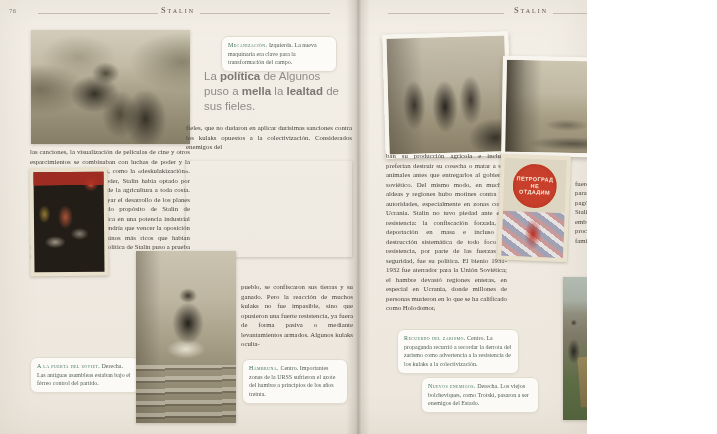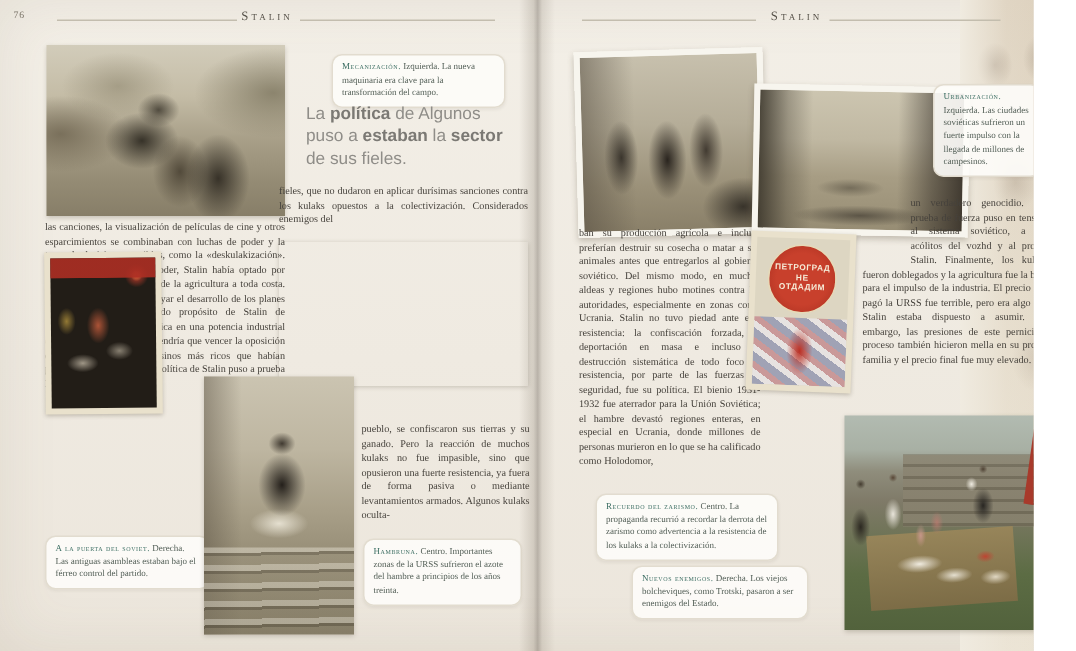--- a/index.html
+++ b/index.html
@@ -1,17 +1,17 @@
 <!DOCTYPE html>
 <html><head>
 <meta charset="utf-8">
 <style>
   html,body{margin:0;padding:0;background:#ffffff;}
   #spread{
-    position:relative;width:689px;height:434px;overflow:hidden;
+    position:relative;width:587px;height:434px;overflow:hidden;
     background:linear-gradient(180deg,#f3efe7 0%,#efeae1 55%,#ece6dc 100%);
     font-family:"Liberation Serif",serif;color:#45413b;
     box-shadow:inset 0 0 40px rgba(120,105,85,.12);
   }
   
   .pagenum{position:absolute;font-size:6.5px;color:#7c766a;letter-spacing:.5px;}
   .running-head{position:absolute;top:5px;width:44px;text-align:center;font-variant:small-caps;
     font-size:8.5px;letter-spacing:2px;color:#57524a;}
   .head-rule{position:absolute;top:13px;height:1px;background:#c3bdae;}
   
@@ -153,21 +153,21 @@
   <div class="running-head" style="left:156px;">Stalin</div>
   <div class="head-rule" style="left:200px;width:130px;"></div>
 
   <div class="photo photo-tractor"></div>
 
   <div class="caption" style="left:221px;top:36px;width:102px;">
     <span class="cap-title">Mecanización.</span><span> Izquierda. La nueva maquinaria era clave para la transformación del campo.</span>
   </div>
 
   <div class="pullquote">
-    <span>La </span><b>política</b><span> de Algunos puso a </span><b>estaban</b><span> la </span><b>sector</b><span> de sus fieles.</span>
+    <span>La </span><b>política</b><span> de Algunos puso a </span><b>mella</b><span> la </span><b>lealtad</b><span> de sus fieles.</span>
   </div>
 
   <div class="abs bodytext" style="left:186px;top:123px;width:166px;">fieles, que no dudaron en aplicar durísimas sanciones contra los kulaks opuestos a la colectivización. Considerados enemigos del</div>
 
   <div class="photo photo-field"></div>
 
   <div class="abs bodytext" style="left:30px;top:147px;width:160px;">
     <span>las canciones, la visualización de películas de cine y otros esparcimientos se combinaban con</span>
     <span class="poster-card float-poster" style="display:block;width:70px;height:100px;">
         <span class="poster-dark" style="display:block;"></span>

